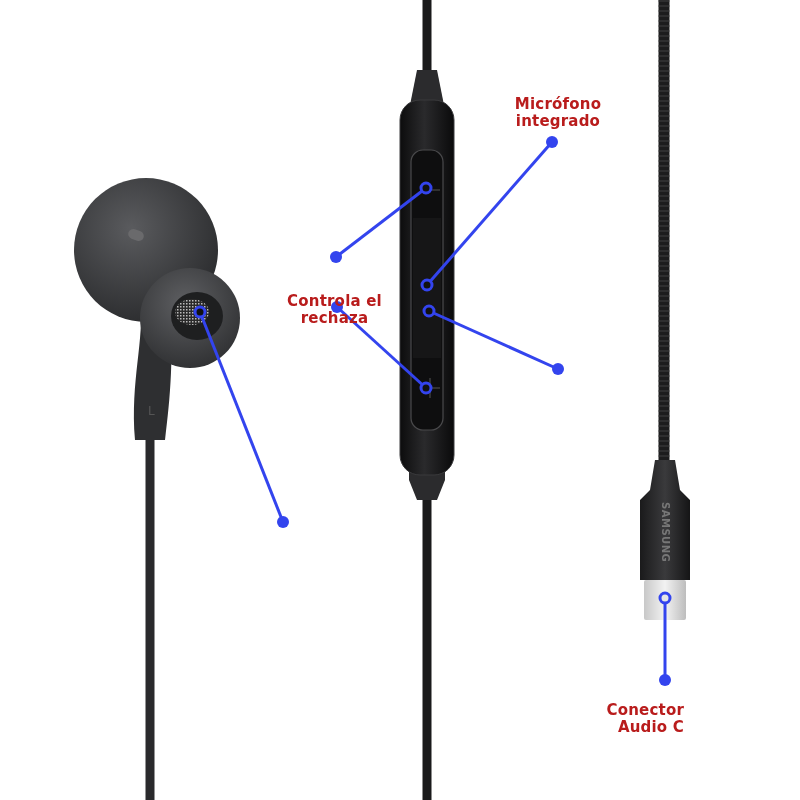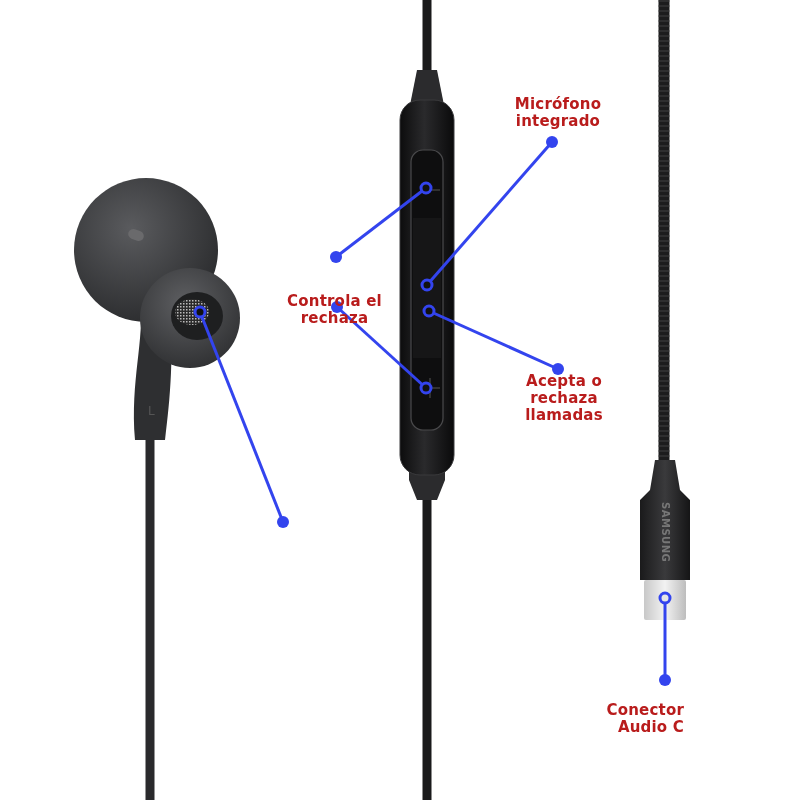--- a/index.html
+++ b/index.html
@@ -105,24 +105,19 @@
   <div class="label" style="left:508px;top:96px;width:100px;">
     <span>Micrófono</span>
     <span>integrado</span>
   </div>
 
   <div class="label" style="left:272px;top:262px;width:125px;margin-top:31px;">
     <span>Controla el</span>
     <span>rechaza</span>
   </div>
 
-  <div class="label" style="left:516px;top:373px;width:96px;">
-    <span>Acepta o</span>
-    <span>rechaza</span>
-    <span>llamadas</span>
-  </div>
 
 
   <div class="label" style="left:584px;top:702px;width:100px;text-align:right;">
     <span>Conector</span>
     <span>Audio C</span>
   </div>
 </div>
 
 </body></html>

